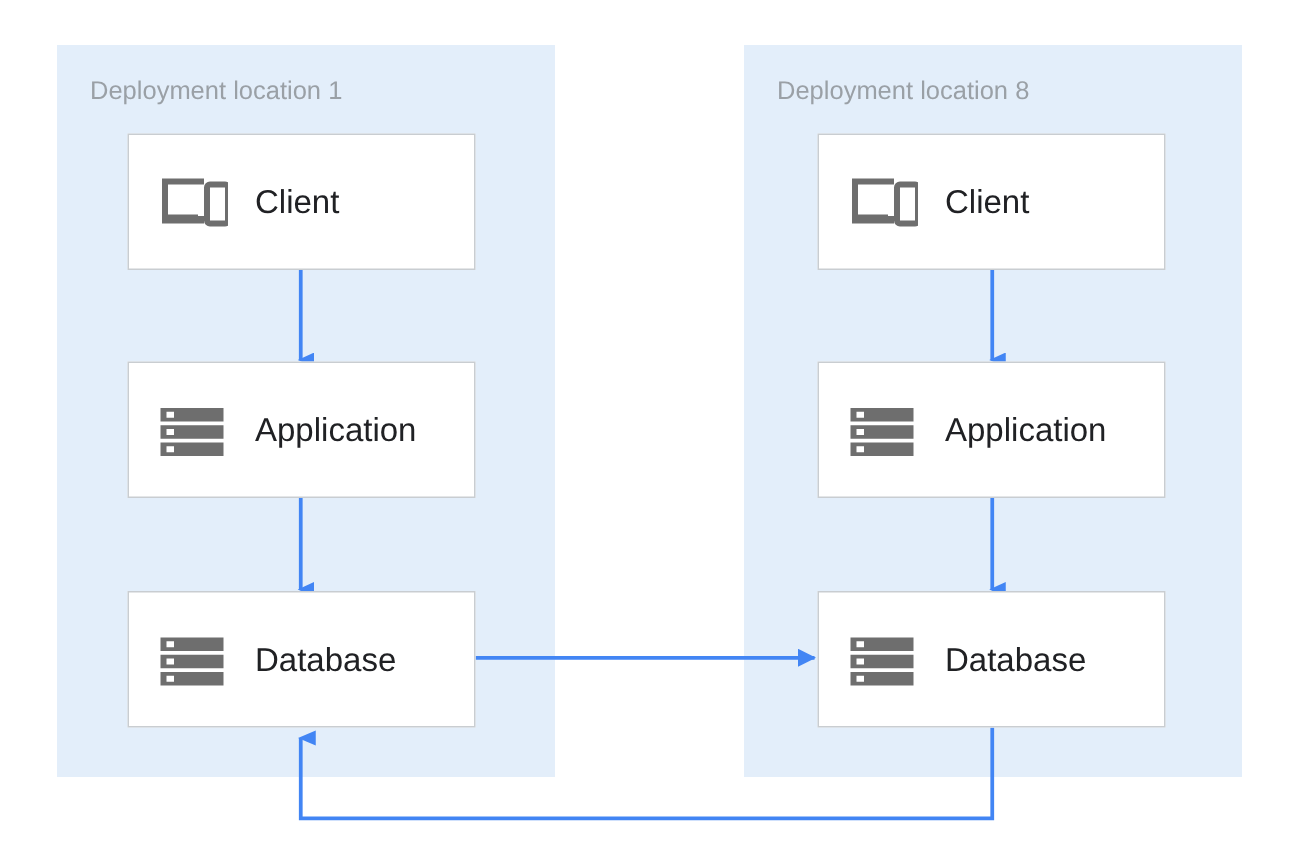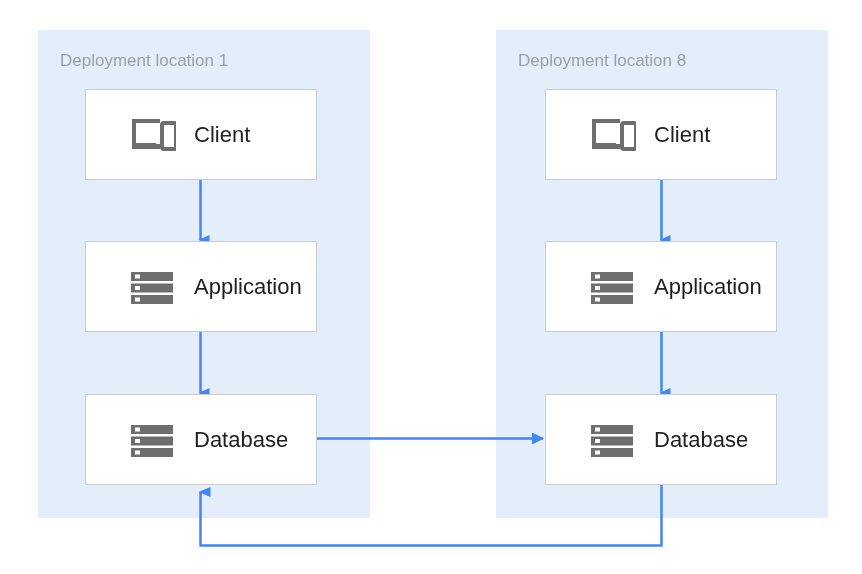--- a/index.html
+++ b/index.html
@@ -32,21 +32,20 @@
   }
   .node {
     position: absolute;
     background: #ffffff;
     border: 1px solid #c9cdd1;
     box-sizing: border-box;
     display: flex;
     flex-direction: row;
     align-items: center;
     justify-content: flex-start;
-    padding-left: 24px;
   }
   .node-icon {
     flex: 0 0 auto;
     width: 48px;
     height: 48px;
     margin-left: 18px;
     display: block;
   }
   .node-label {
     flex: 0 0 auto;

